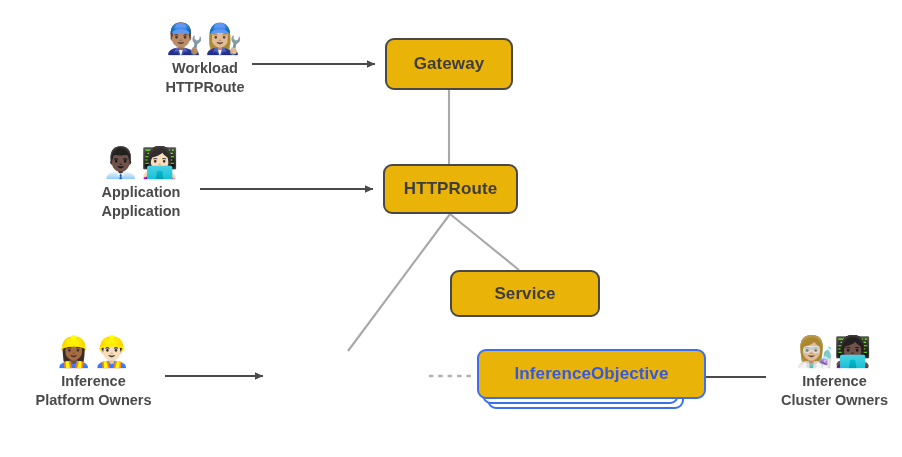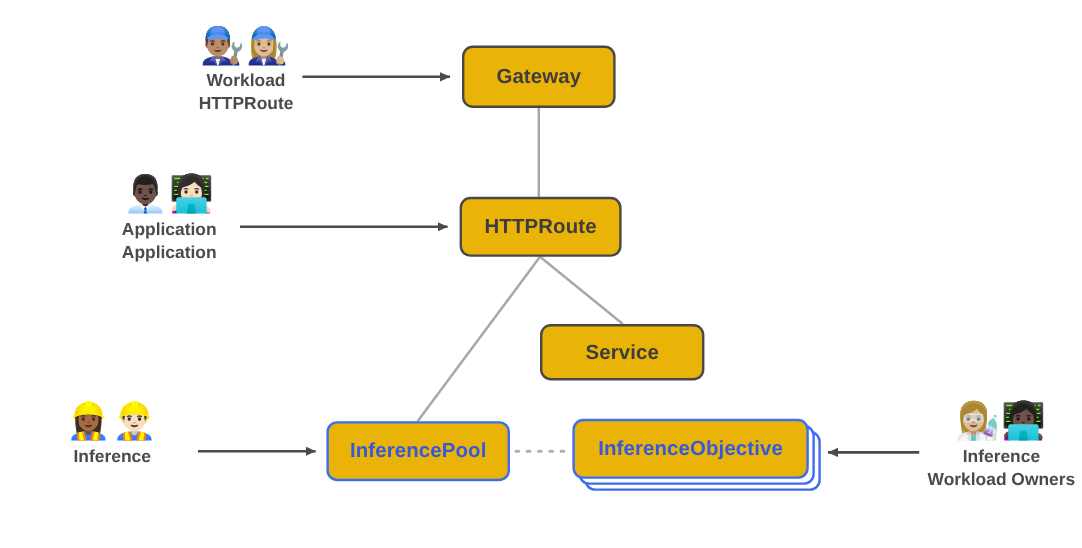--- a/index.html
+++ b/index.html
@@ -117,31 +117,28 @@
   </svg>
 
   <div class="node node-dark" style="left:385px; top:38px; width:128px; height:52px; font-size:17px;">
     <span>Gateway</span>
   </div>
 
   <div class="node node-dark" style="left:383px; top:164px; width:135px; height:50px; font-size:17px;">
     <span>HTTPRoute</span>
   </div>
 
-  <div class="node node-dark" style="left:450px; top:270px; width:137px; height:47px; font-size:17px;">
+  <div class="node node-dark" style="left:450px; top:270px; width:150px; height:47px; font-size:17px;">
     <span>Service</span>
   </div>
 
-  <div class="node node-blue" style="left:272px; top:351px; width:153px; height:50px; font-size:17px;">
-    <span>InferencePool</span>
-  </div>
 
   <div class="stack-shadow" style="left:487px; top:359px; width:197px; height:50px;"></div>
   <div class="stack-shadow" style="left:482px; top:354px; width:197px; height:50px;"></div>
-  <div class="node node-blue" style="left:477px; top:349px; width:197px; height:50px; font-size:17px;">
+  <div class="node node-blue" style="left:477px; top:349px; width:229px; height:50px; font-size:17px;">
     <span>InferenceObjective</span>
   </div>
 
   <div class="actor" style="left:145px; top:24px; width:120px;">
     <span class="actor-emoji">👨🏽‍🔧👩🏼‍🔧</span>
     <span class="actor-label">
       <span>Workload</span>
       <span>HTTPRoute</span>
     </span>
   </div>
@@ -151,24 +148,25 @@
     <span class="actor-label">
       <span>Application</span>
       <span>Application</span>
     </span>
   </div>
 
   <div class="actor" style="left:21px; top:337px; width:145px;">
     <span class="actor-emoji">👷🏾‍♀️👷🏻‍♂️</span>
     <span class="actor-label">
       <span>Inference</span>
+      <span>Platform Owners</span>
     </span>
   </div>
 
   <div class="actor" style="left:767px; top:337px; width:135px;">
     <span class="actor-emoji">👩🏼‍🔬👩🏿‍💻</span>
     <span class="actor-label">
       <span>Inference</span>
-      <span>Workload Owners</span>
+      <span>Cluster Owners</span>
     </span>
   </div>
 
 </div>
 
 </body></html>

